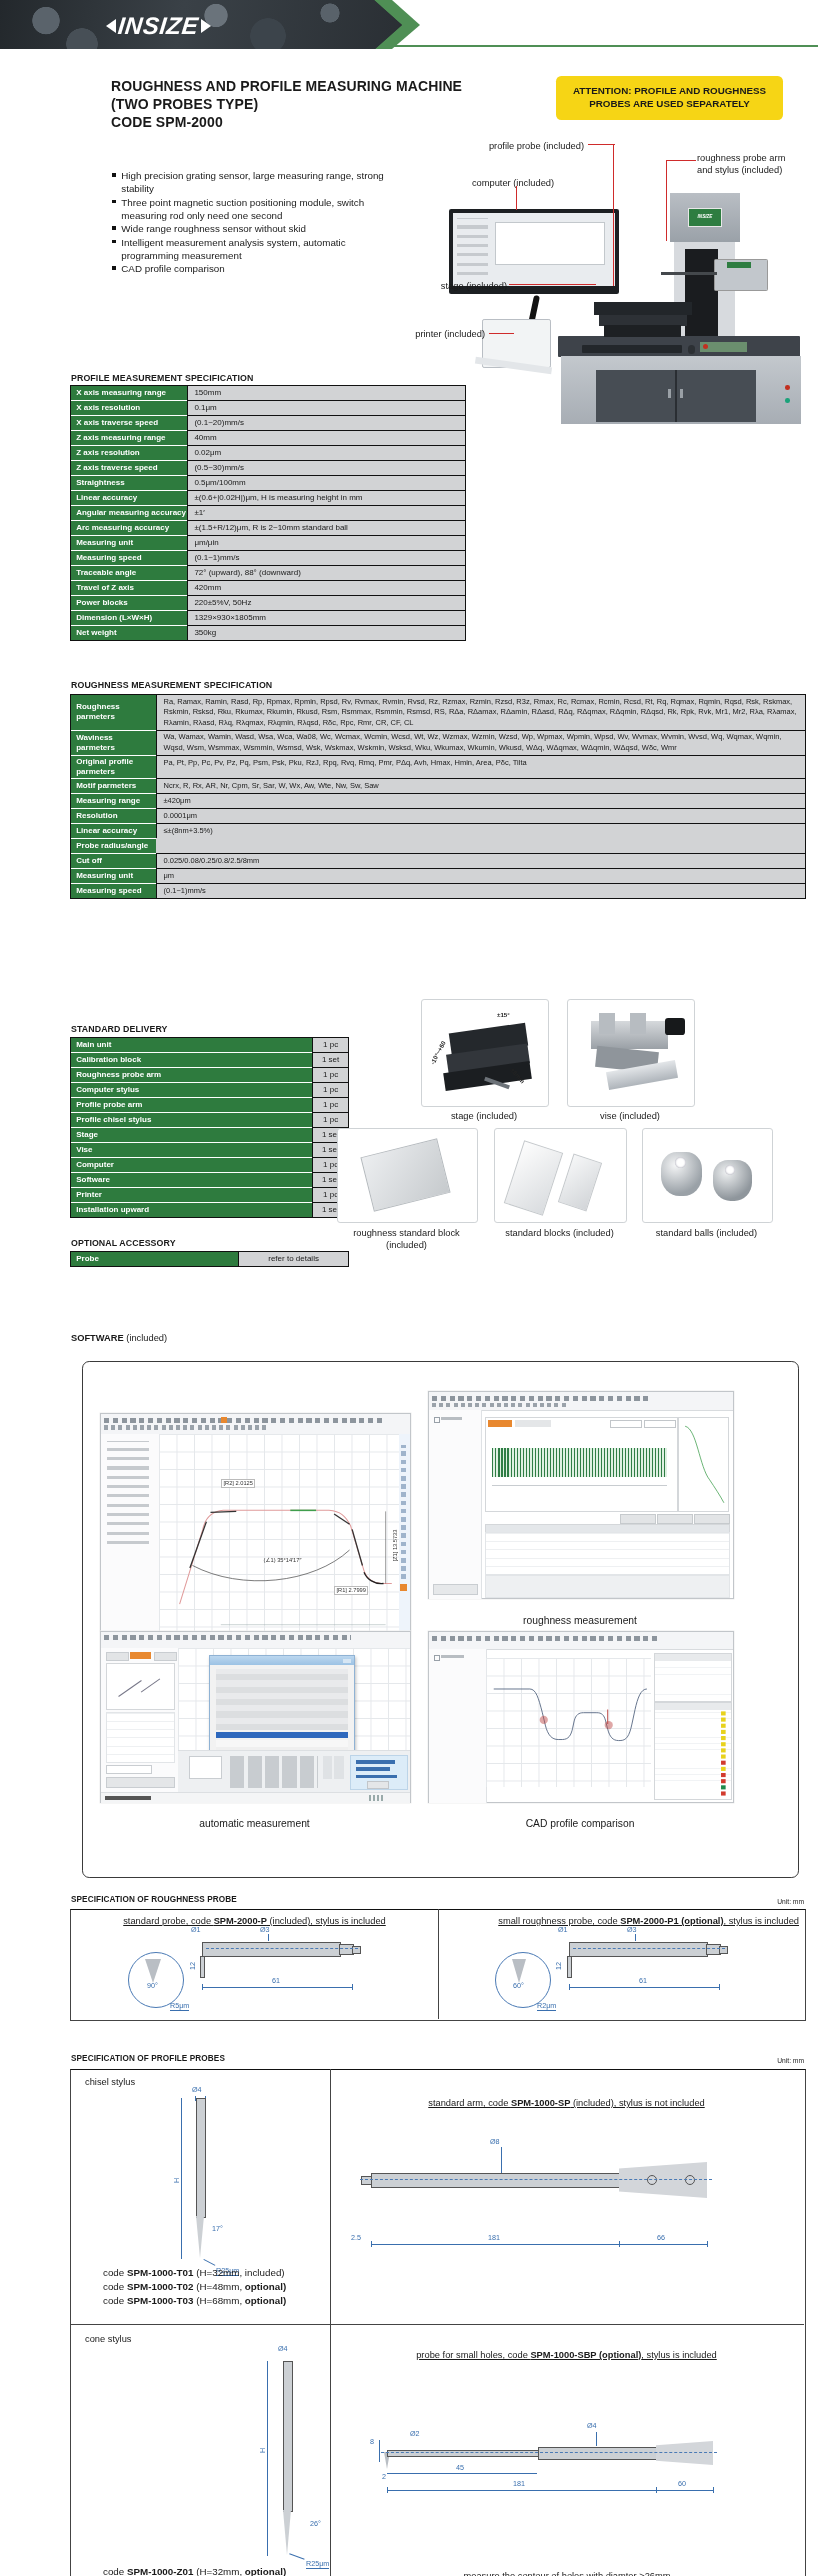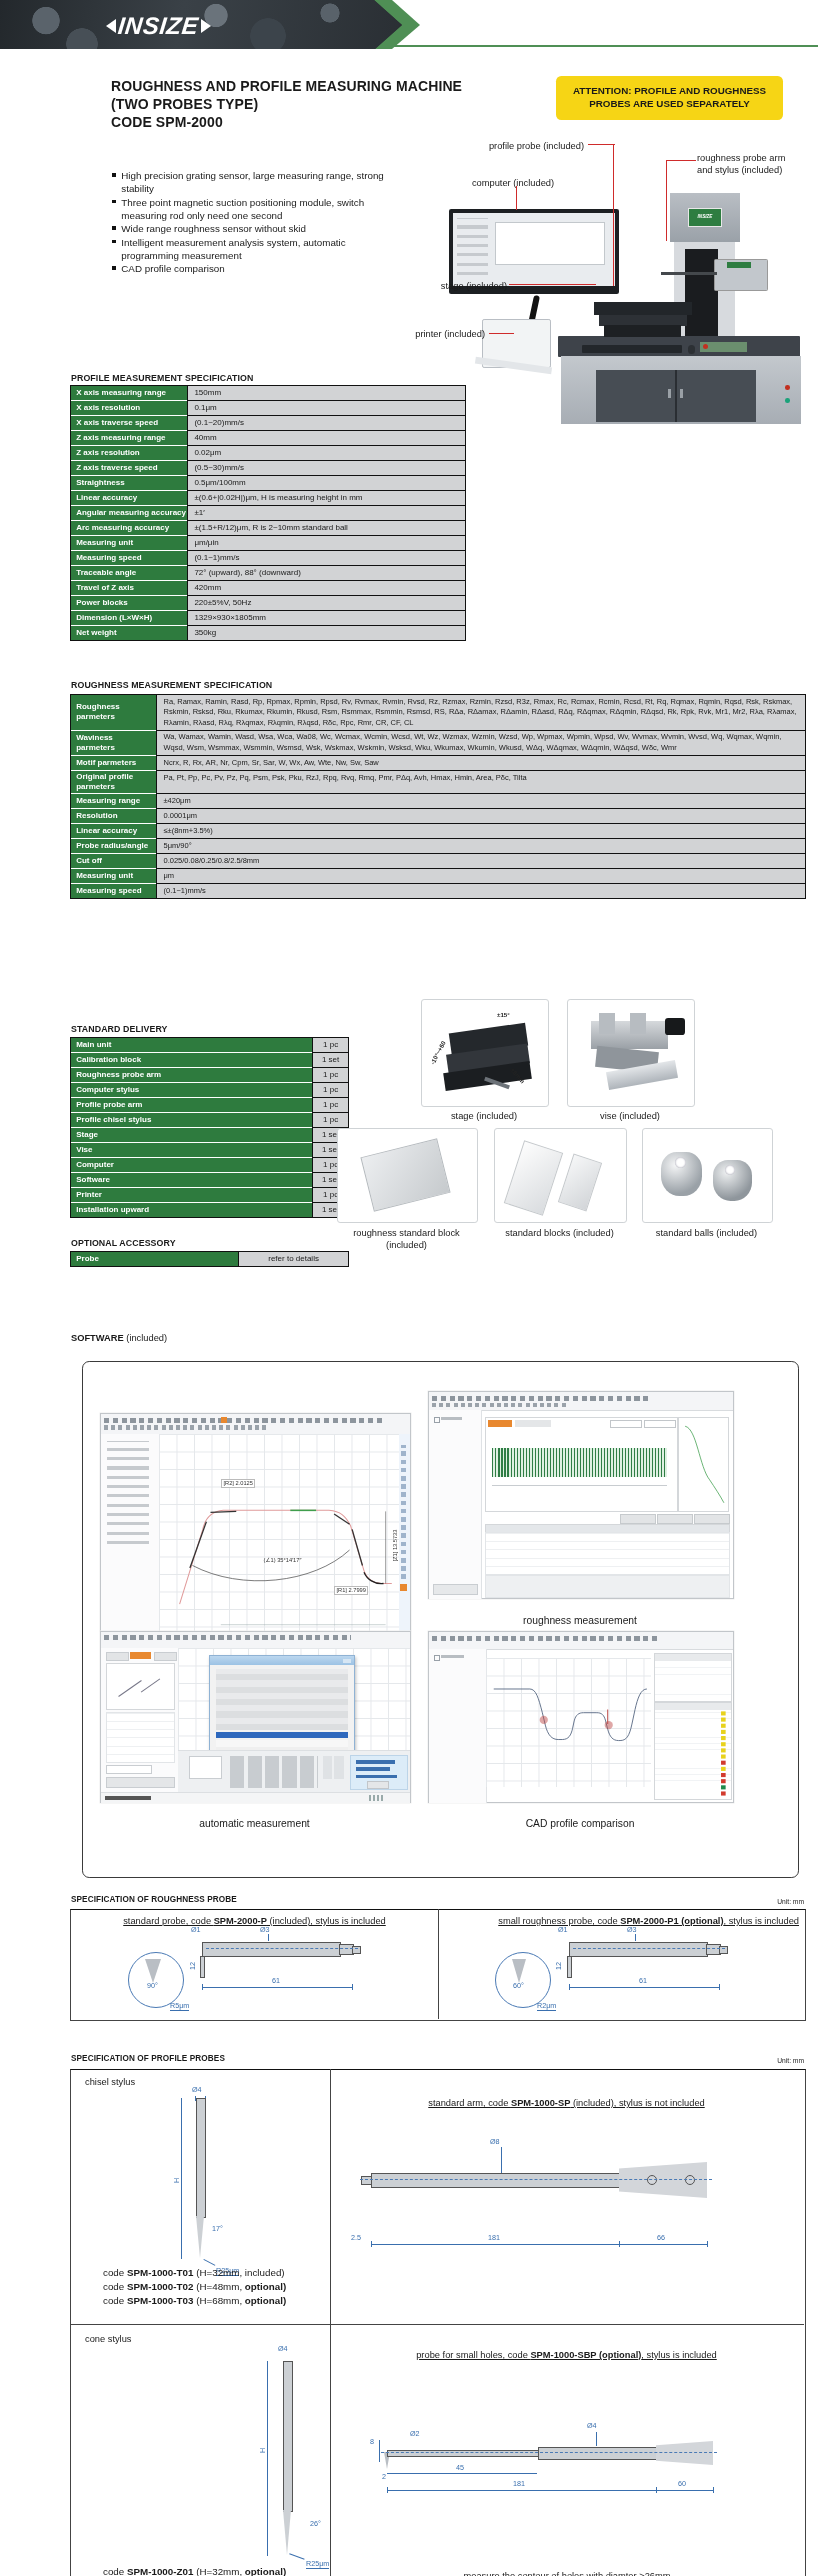--- a/index.html
+++ b/index.html
@@ -273,47 +273,46 @@
         <div class="lbl">Roughness parmeters</div>
         <div class="val">Ra, Ramax, Ramin, Rasd, Rp, Rpmax, Rpmin, Rpsd, Rv, Rvmax, Rvmin, Rvsd, Rz, Rzmax, Rzmin, Rzsd, R3z, Rmax, Rc, Rcmax, Rcmin, Rcsd, Rt, Rq, Rqmax, Rqmin, Rqsd, Rsk, Rskmax, Rskmin, Rsksd, Rku, Rkumax, Rkumin, Rkusd, Rsm, Rsmmax, Rsmmin, Rsmsd, RS, RΔa, RΔamax, RΔamin, RΔasd, RΔq, RΔqmax, RΔqmin, RΔqsd, Rk, Rpk, Rvk, Mr1, Mr2, Rλa, Rλamax, Rλamin, Rλasd, Rλq, Rλqmax, Rλqmin, Rλqsd, Rδc, Rpc, Rmr, CR, CF, CL</div>
       </div>
 
       <div class="r">
         <div class="lbl">Waviness parmeters</div>
         <div class="val">Wa, Wamax, Wamin, Wasd, Wsa, Wca, Wa08, Wc, Wcmax, Wcmin, Wcsd, Wt, Wz, Wzmax, Wzmin, Wzsd, Wp, Wpmax, Wpmin, Wpsd, Wv, Wvmax, Wvmin, Wvsd, Wq, Wqmax, Wqmin, Wqsd, Wsm, Wsmmax, Wsmmin, Wsmsd, Wsk, Wskmax, Wskmin, Wsksd, Wku, Wkumax, Wkumin, Wkusd, WΔq, WΔqmax, WΔqmin, WΔqsd, Wδc, Wmr</div>
       </div>
 
       <div class="r">
+        <div class="lbl">Original profile parmeters</div>
+        <div class="val">Pa, Pt, Pp, Pc, Pv, Pz, Pq, Psm, Psk, Pku, RzJ, Rpq, Rvq, Rmq, Pmr, PΔq, Avh, Hmax, Hmin, Area, Pδc, Tilta</div>
+      </div>
+
+      <div class="r">
         <div class="lbl">Motif parmeters</div>
         <div class="val">Ncrx, R, Rx, AR, Nr, Cpm, Sr, Sar, W, Wx, Aw, Wte, Nw, Sw, Saw</div>
       </div>
 
       <div class="r">
-        <div class="lbl">Original profile parmeters</div>
-        <div class="val">Pa, Pt, Pp, Pc, Pv, Pz, Pq, Psm, Psk, Pku, RzJ, Rpq, Rvq, Rmq, Pmr, PΔq, Avh, Hmax, Hmin, Area, Pδc, Tilta</div>
-      </div>
-
-      <div class="r">
         <div class="lbl">Measuring range</div>
         <div class="val">±420μm</div>
       </div>
 
       <div class="r">
         <div class="lbl">Resolution</div>
         <div class="val">0.0001μm</div>
       </div>
 
       <div class="r">
         <div class="lbl">Linear accuracy</div>
         <div class="val">≤±(8nm+3.5%)</div>
       </div>
 
       <div class="r">
         <div class="lbl">Probe radius/angle</div>
-        <div class="val">5μm/90°</div>
       </div>
 
       <div class="r">
         <div class="lbl">Cut off</div>
         <div class="val">0.025/0.08/0.25/0.8/2.5/8mm</div>
       </div>
 
       <div class="r">
         <div class="lbl">Measuring unit</div>
         <div class="val">μm</div>

